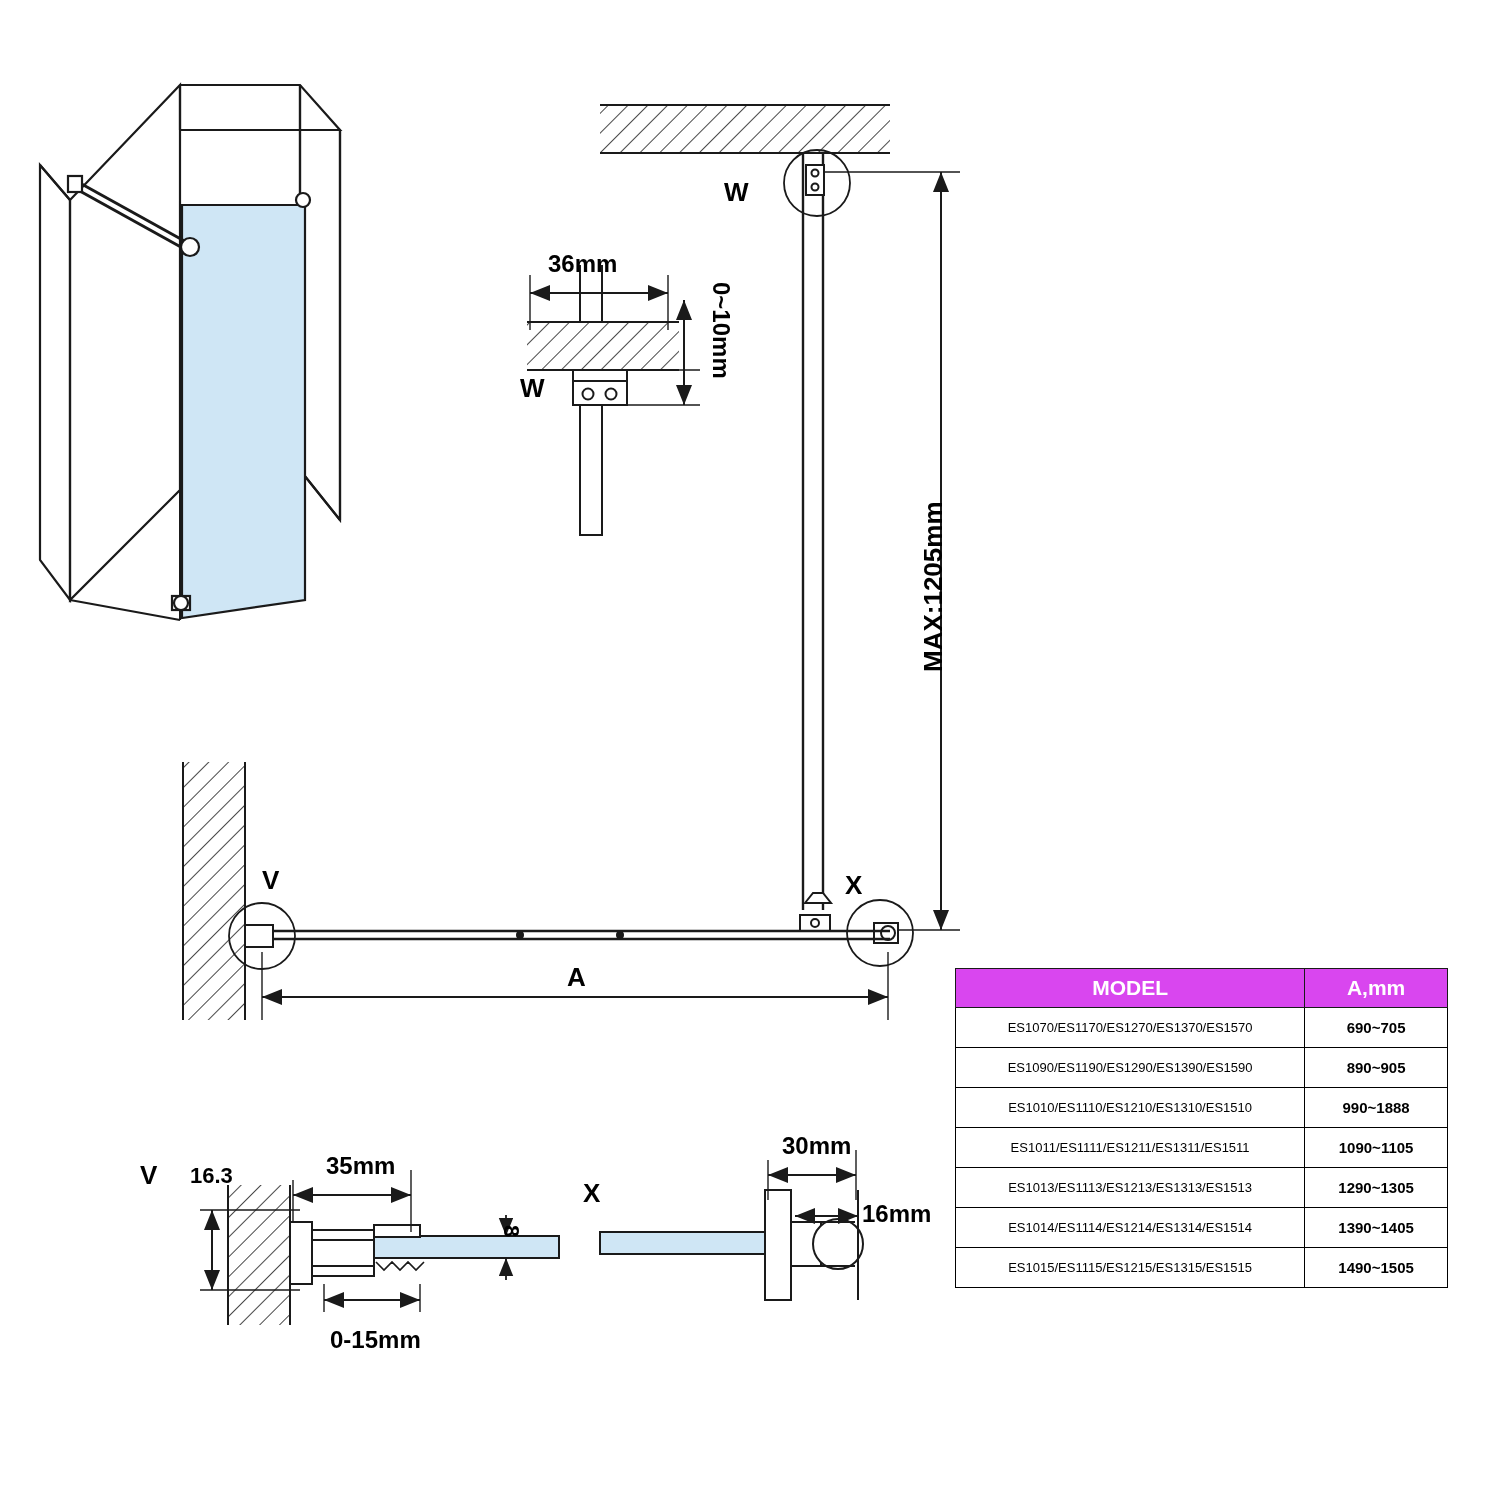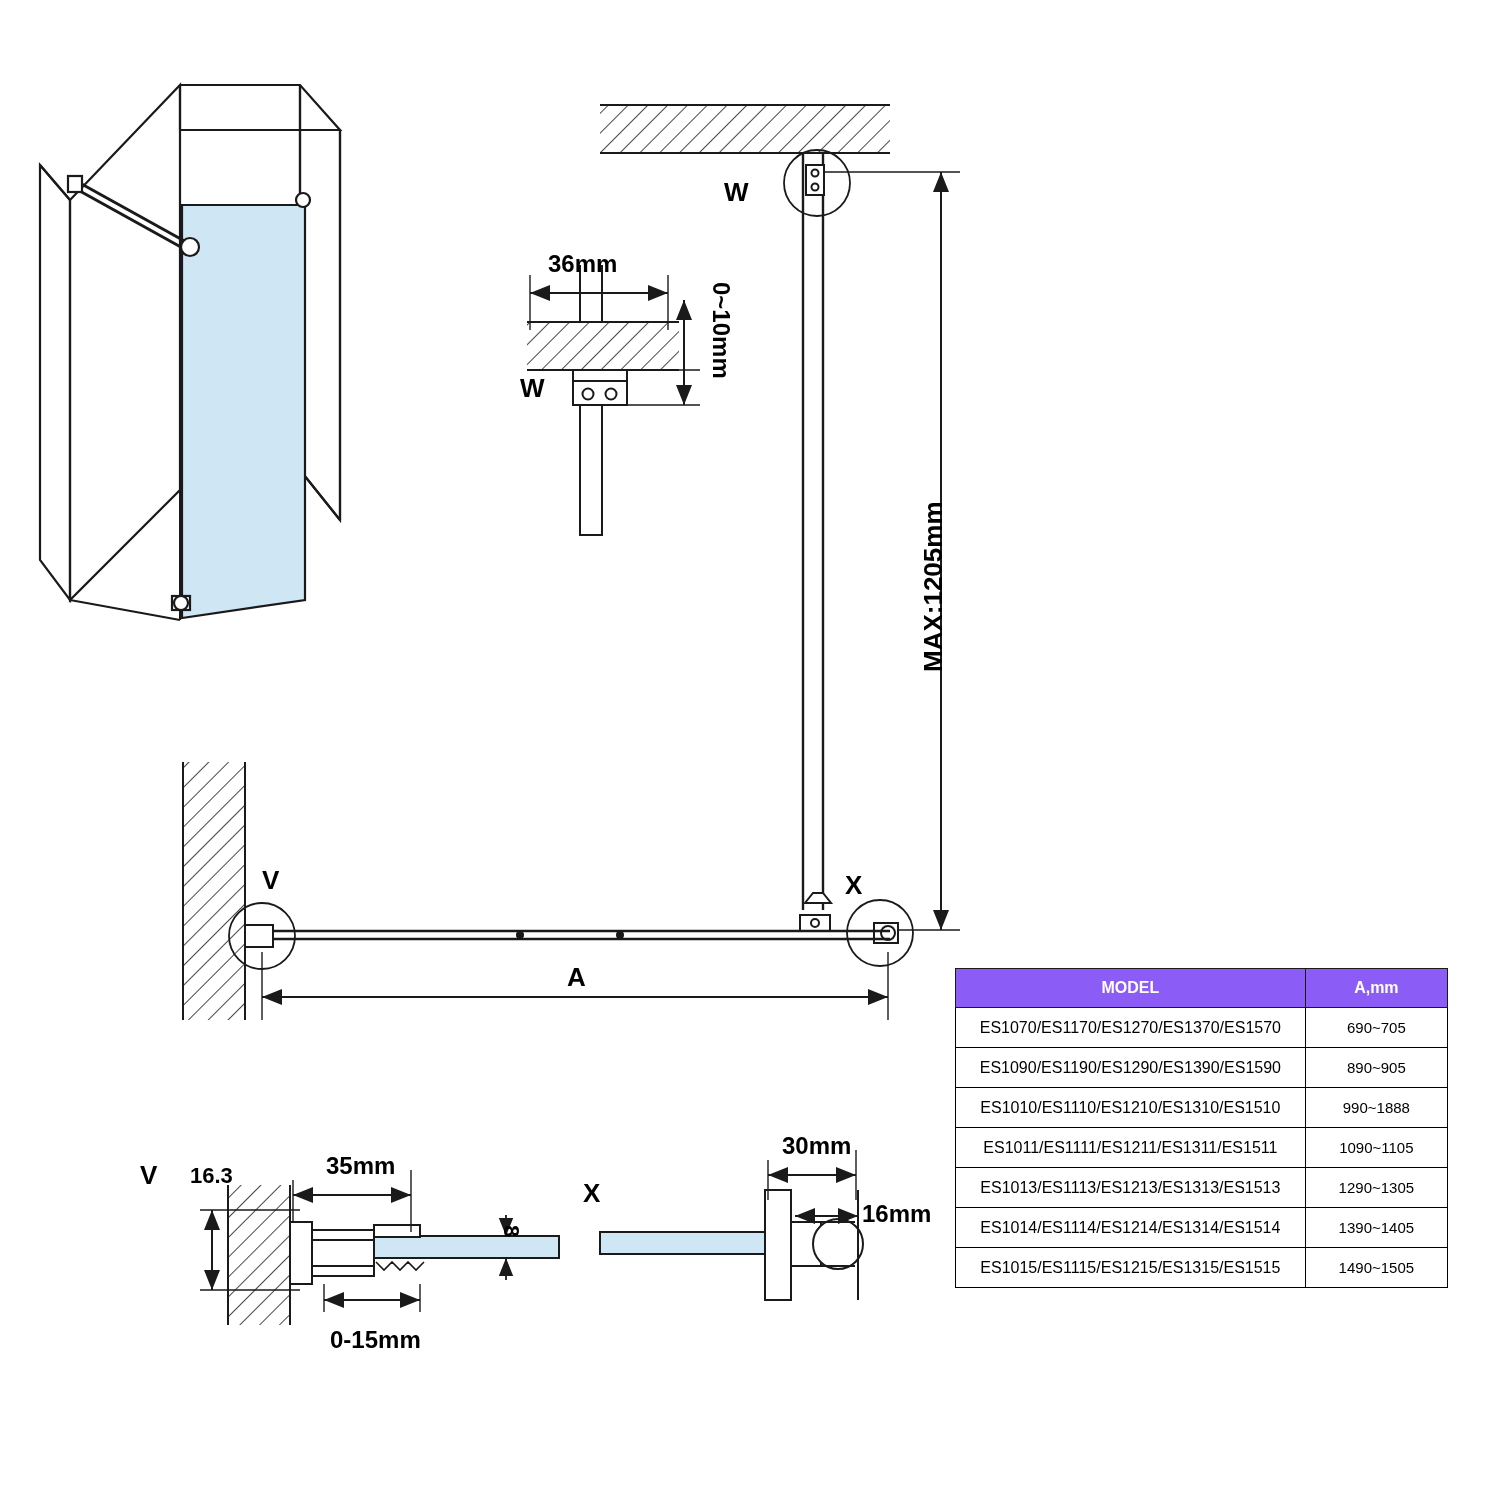--- a/index.html
+++ b/index.html
@@ -25,29 +25,29 @@
   }
   .spec-table th,.spec-table td{
     border:1px solid #000;
     text-align:center;
     padding:0;
     height:39px;
     font-weight:normal;
     white-space:nowrap;
   }
   .spec-table thead th{
-    background:#8b5cf6;
+    background:#d946ef;
     color:#fff;
     font-weight:bold;
-    font-size:16px;
+    font-size:21px;
     height:38px;
     border:1px solid #1a1a1a;
   }
-  .spec-table td.model{width:350px;font-size:16px;}
-  .spec-table td.amm{width:143px;font-size:15px;}
+  .spec-table td.model{width:350px;font-size:13px;}
+  .spec-table td.amm{width:143px;font-size:15px;font-weight:bold;}
 
   
   .lbl{position:absolute;font-weight:bold;white-space:nowrap;}
   .lbl.b22{font-size:22px;}
   .lbl.b24{font-size:24px;}
   .lbl.b26{font-size:26px;}
   .rot90{transform:rotate(-90deg);transform-origin:left top;}
   .rot90cw{transform:rotate(90deg);transform-origin:left top;}
 </style>
 </head>

